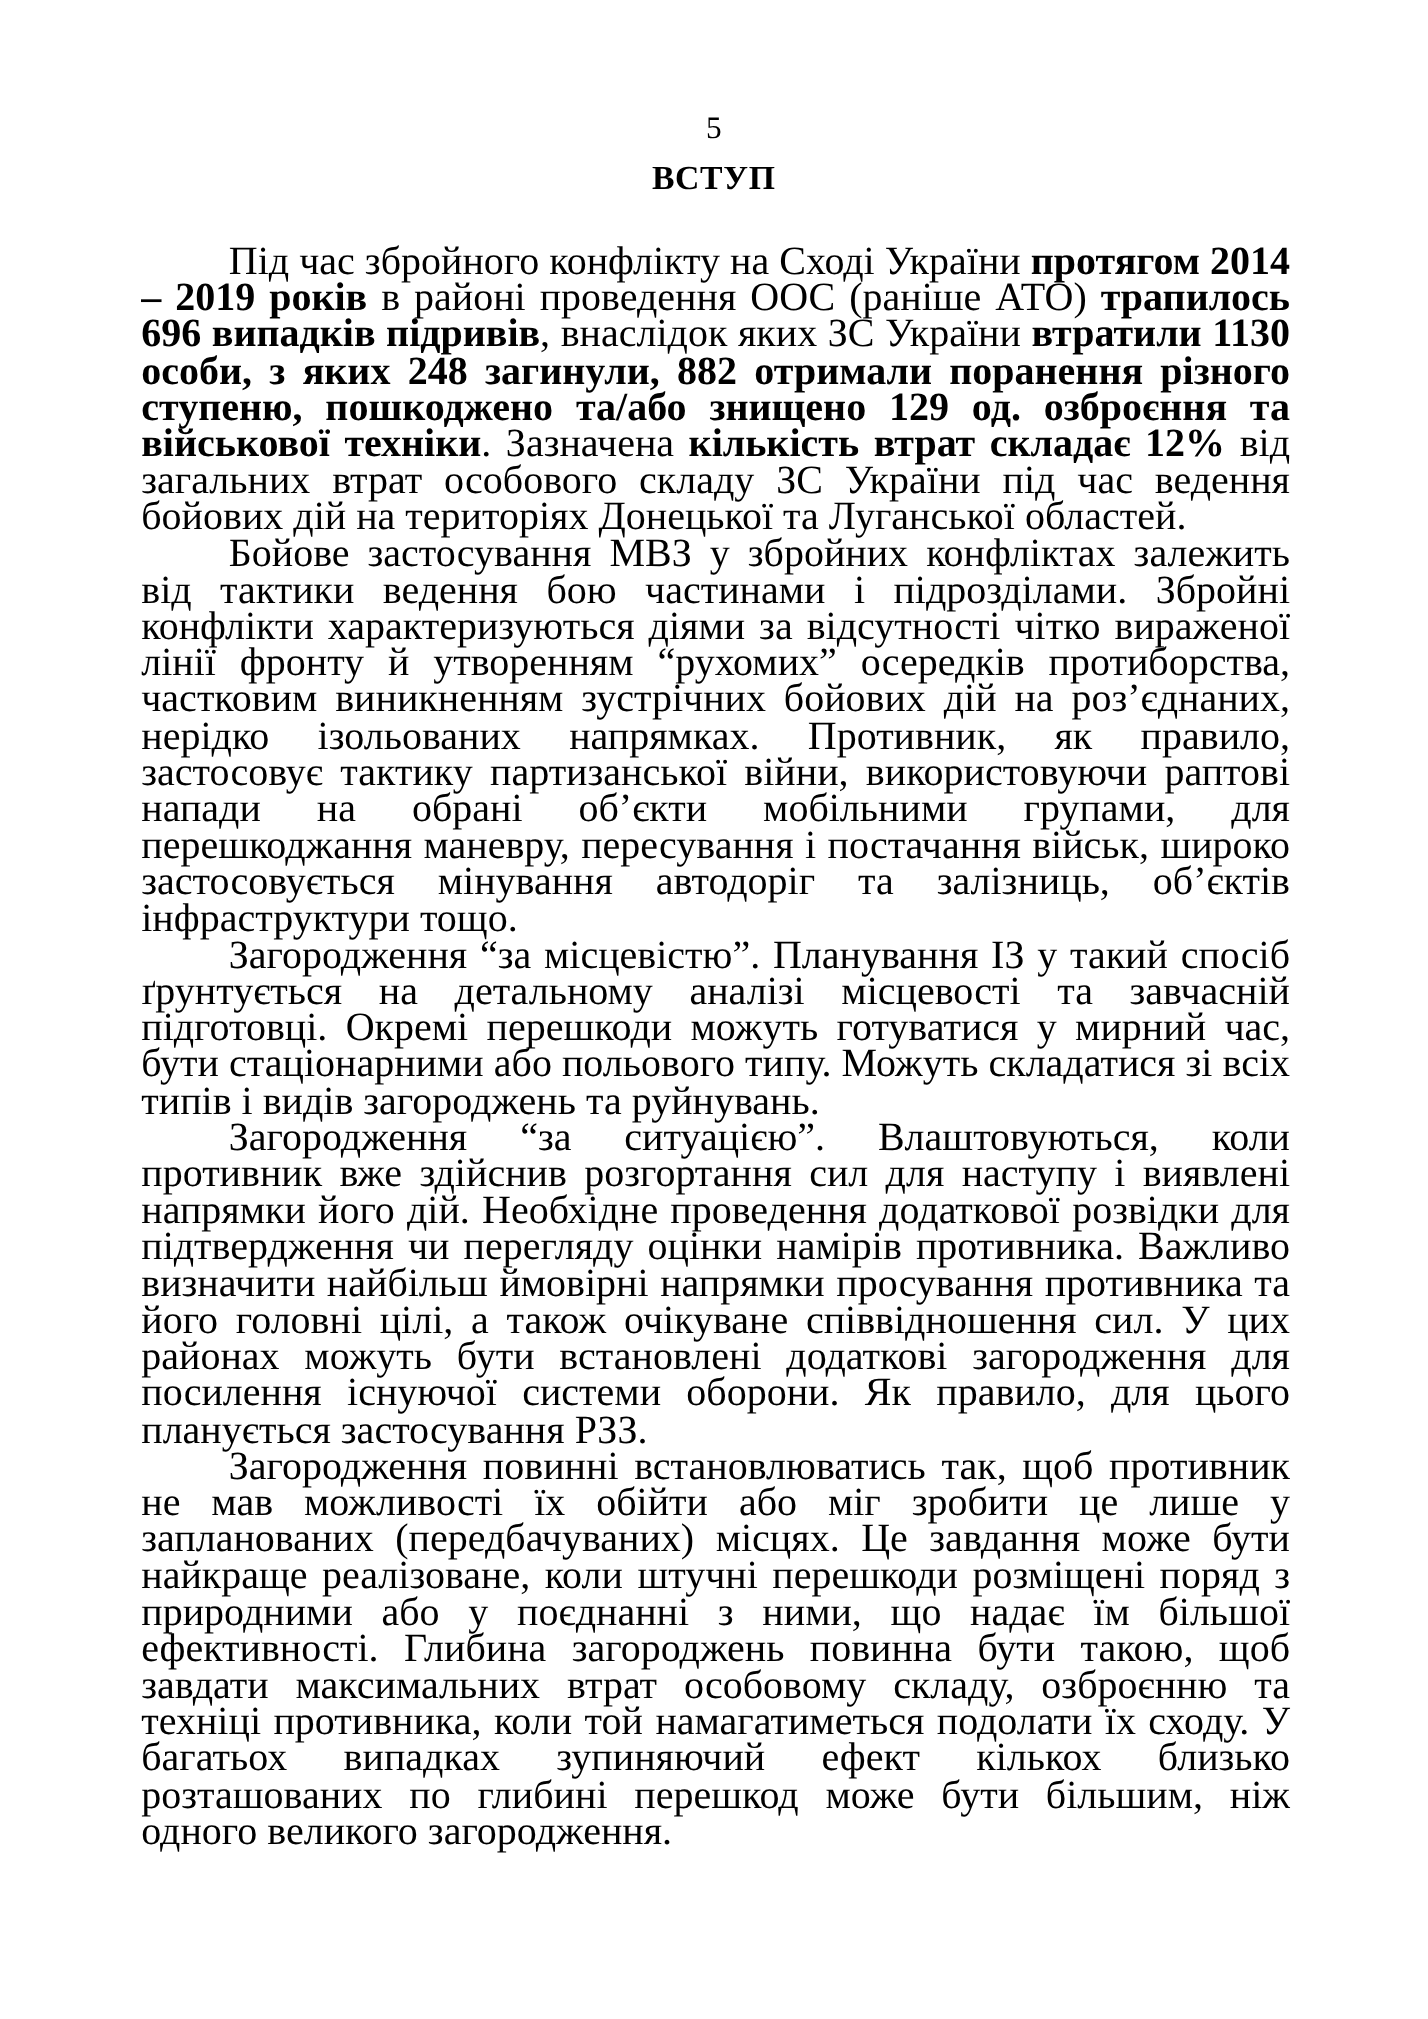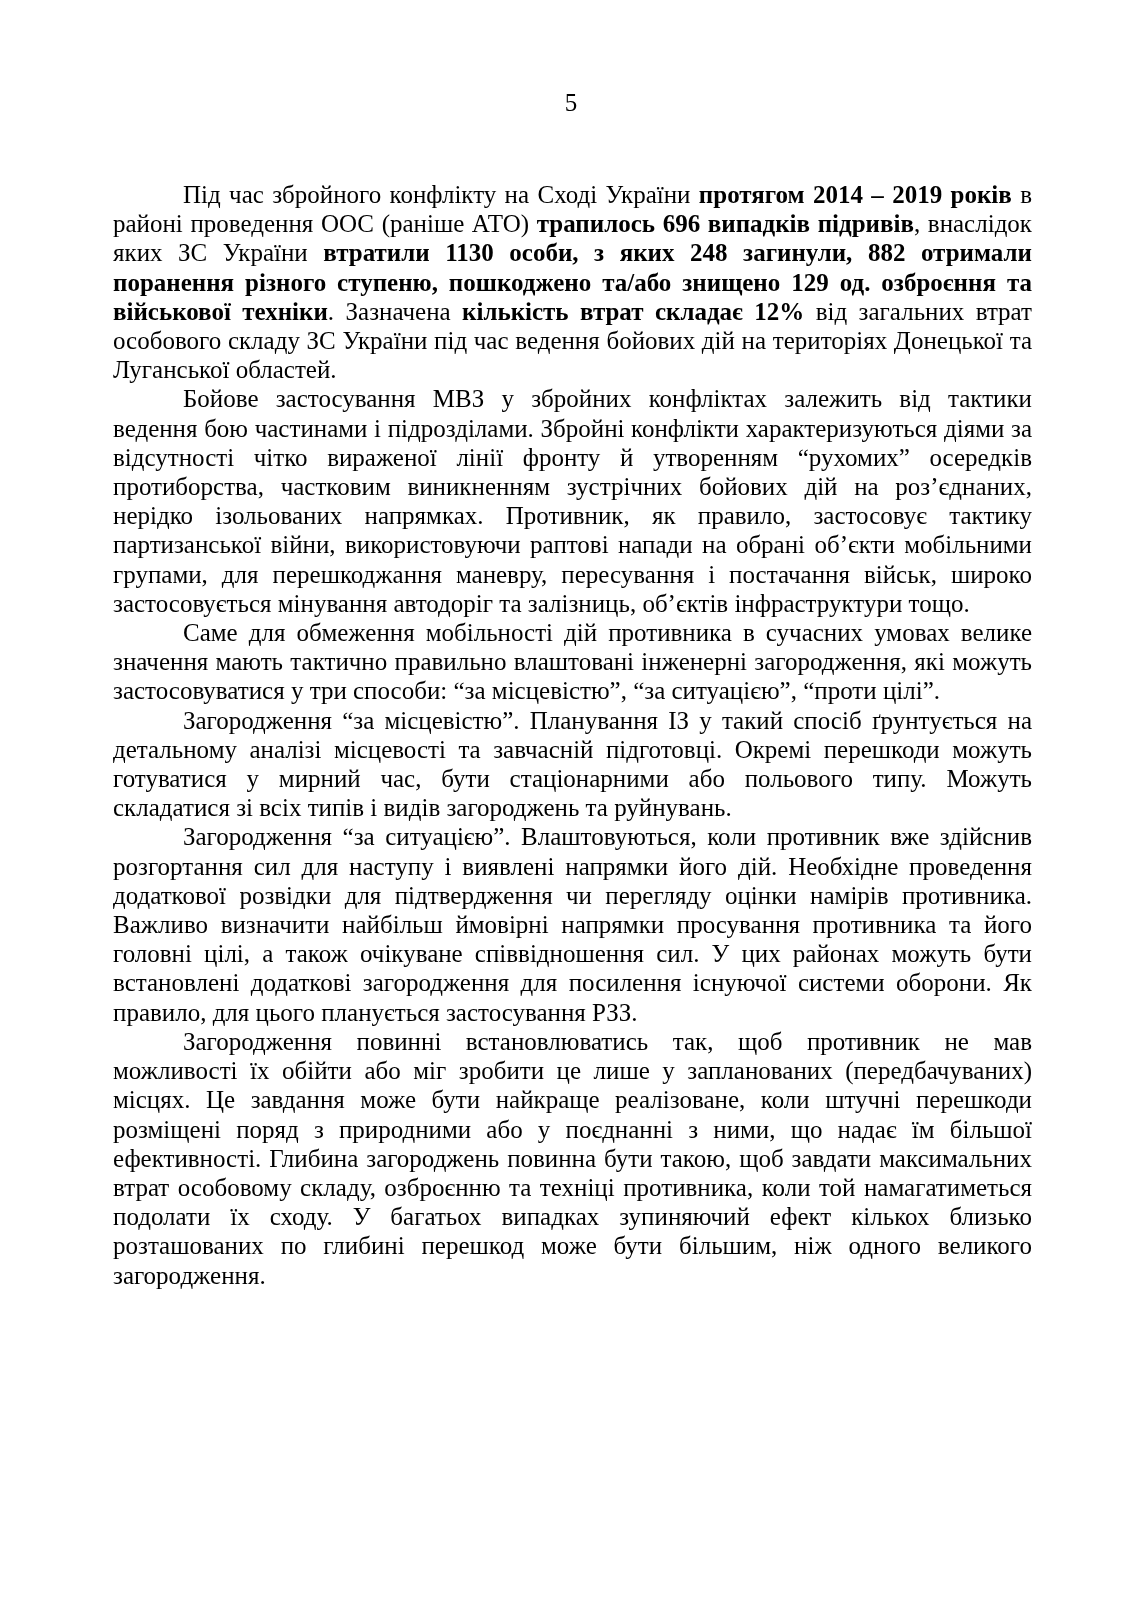--- a/index.html
+++ b/index.html
@@ -31,43 +31,43 @@
     left: 0;
     width: 100%;
     text-align: center;
     font-size: 27px;
     font-weight: bold;
     line-height: 32px;
     letter-spacing: 0.5px;
   }
   .content {
     position: absolute;
-    top: 180px;
+    top: 194px;
     left: 113px;
     width: 919px;
-    font-size: 25px;
+    font-size: 32px;
     line-height: 29.2px;
     text-align: justify;
     hyphens: none;
   }
   .content p {
     margin: 0;
     padding: 0;
     text-indent: 70px;
   }
   .content b {
     font-weight: bold;
   }
 </style>
 </head>
 <body>
 
 <div class="page">
   <div class="page-number">5</div>
+  <div class="doc-title">ВСТУП</div>
   <div class="content">
       <p><span>Під час збройного конфлікту на Сході України </span><b>протягом 2014 – 2019 років</b><span> в районі проведення ООС (раніше АТО) </span><b>трапилось 696 випадків підривів</b><span>, внаслідок яких ЗС України </span><b>втратили 1130 особи, з яких 248 загинули, 882 отримали поранення різного ступеню, пошкоджено та/або знищено 129 од. озброєння та військової техніки</b><span>. Зазначена </span><b>кількість втрат складає 12%</b><span> від загальних втрат особового складу ЗС України під час ведення бойових дій на територіях Донецької та Луганської областей.</span></p>
       <p><span>Бойове застосування МВЗ у збройних конфліктах залежить від тактики ведення бою частинами і підрозділами. Збройні конфлікти характеризуються діями за відсутності чітко вираженої лінії фронту й утворенням “рухомих” осередків протиборства, частковим виникненням зустрічних бойових дій на роз’єднаних, нерідко ізольованих напрямках. Противник, як правило, застосовує тактику партизанської війни, використовуючи раптові напади на обрані об’єкти мобільними групами, для перешкоджання маневру, пересування і постачання військ, широко застосовується мінування автодоріг та залізниць, об’єктів інфраструктури тощо.</span></p>
-      <p><span>Саме для обмеження мобільності дій противника в сучасних умовах велике значення мають тактично правильно влаштовані інженерні загородження, які можуть застосовуватися у три способи: “за місцевістю”, “за ситуацією”, “проти цілі”.</span></p>
       <p><span>Загородження “за місцевістю”. Планування ІЗ у такий спосіб ґрунтується на детальному аналізі місцевості та завчасній підготовці. Окремі перешкоди можуть готуватися у мирний час, бути стаціонарними або польового типу. Можуть складатися зі всіх типів і видів загороджень та руйнувань.</span></p>
       <p><span>Загородження “за ситуацією”. Влаштовуються, коли противник вже здійснив розгортання сил для наступу і виявлені напрямки його дій. Необхідне проведення додаткової розвідки для підтвердження чи перегляду оцінки намірів противника. Важливо визначити найбільш ймовірні напрямки просування противника та його головні цілі, а також очікуване співвідношення сил. У цих районах можуть бути встановлені додаткові загородження для посилення існуючої системи оборони. Як правило, для цього планується застосування РЗЗ.</span></p>
       <p><span>Загородження повинні встановлюватись так, щоб противник не мав можливості їх обійти або міг зробити це лише у запланованих (передбачуваних) місцях. Це завдання може бути найкраще реалізоване, коли штучні перешкоди розміщені поряд з природними або у поєднанні з ними, що надає їм більшої ефективності. Глибина загороджень повинна бути такою, щоб завдати максимальних втрат особовому складу, озброєнню та техніці противника, коли той намагатиметься подолати їх сходу. У багатьох випадках зупиняючий ефект кількох близько розташованих по глибині перешкод може бути більшим, ніж одного великого загородження.</span></p>
     </div>
 </div>
 
 </body></html>

